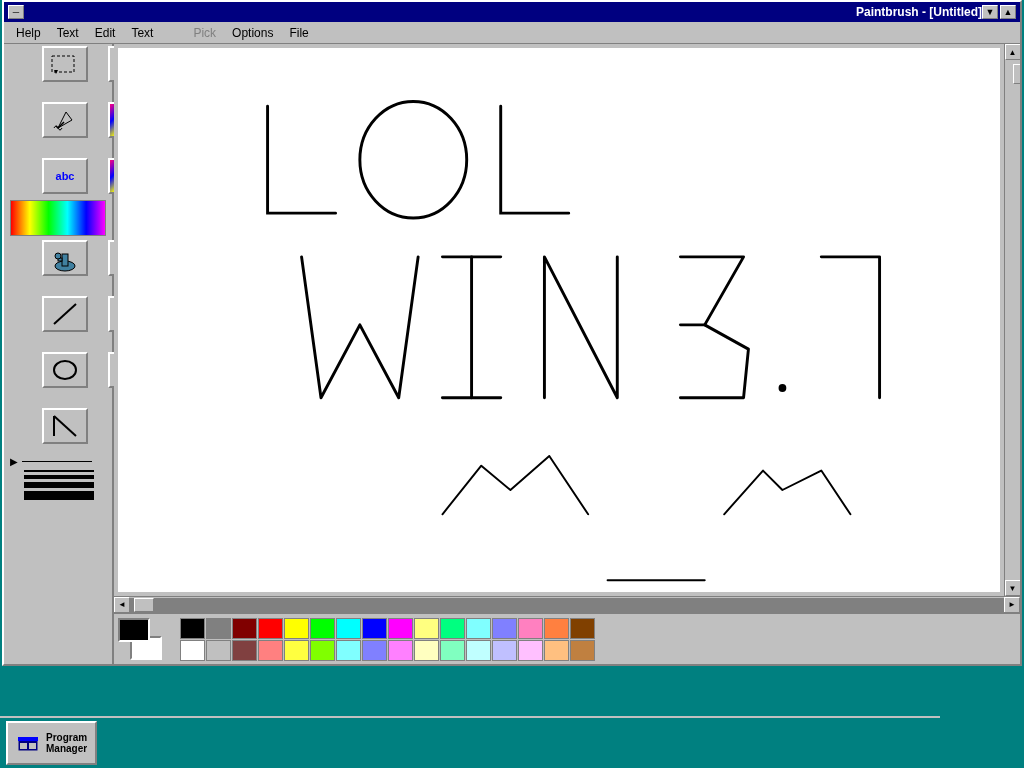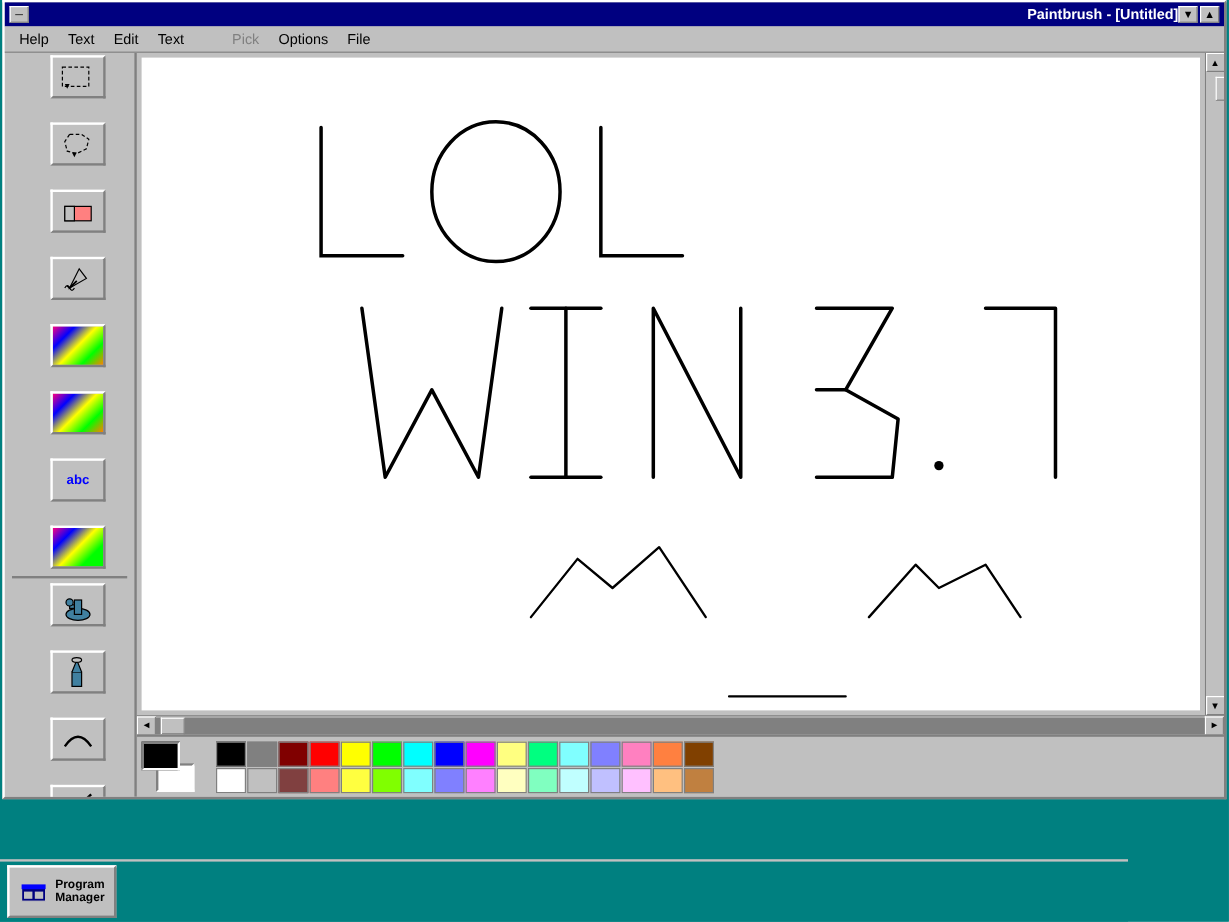--- a/index.html
+++ b/index.html
@@ -89,21 +89,21 @@
     .toolbox {
       width: 110px;
       background: #c0c0c0;
       border-right: 2px solid #808080;
       display: flex;
       flex-direction: column;
       padding: 2px;
     }
     .tool-grid {
       display: grid;
-      grid-template-columns: 1fr;
+      grid-template-columns: 1fr 1fr 1fr;
       gap: 20px;
       margin-bottom: 4px;
       padding-left: 36px;
     }
     .tool-btn {
       width: 46px;
       height: 36px;
       background: #c0c0c0;
       border: 2px solid;
       border-color: #ffffff #808080 #808080 #ffffff;

